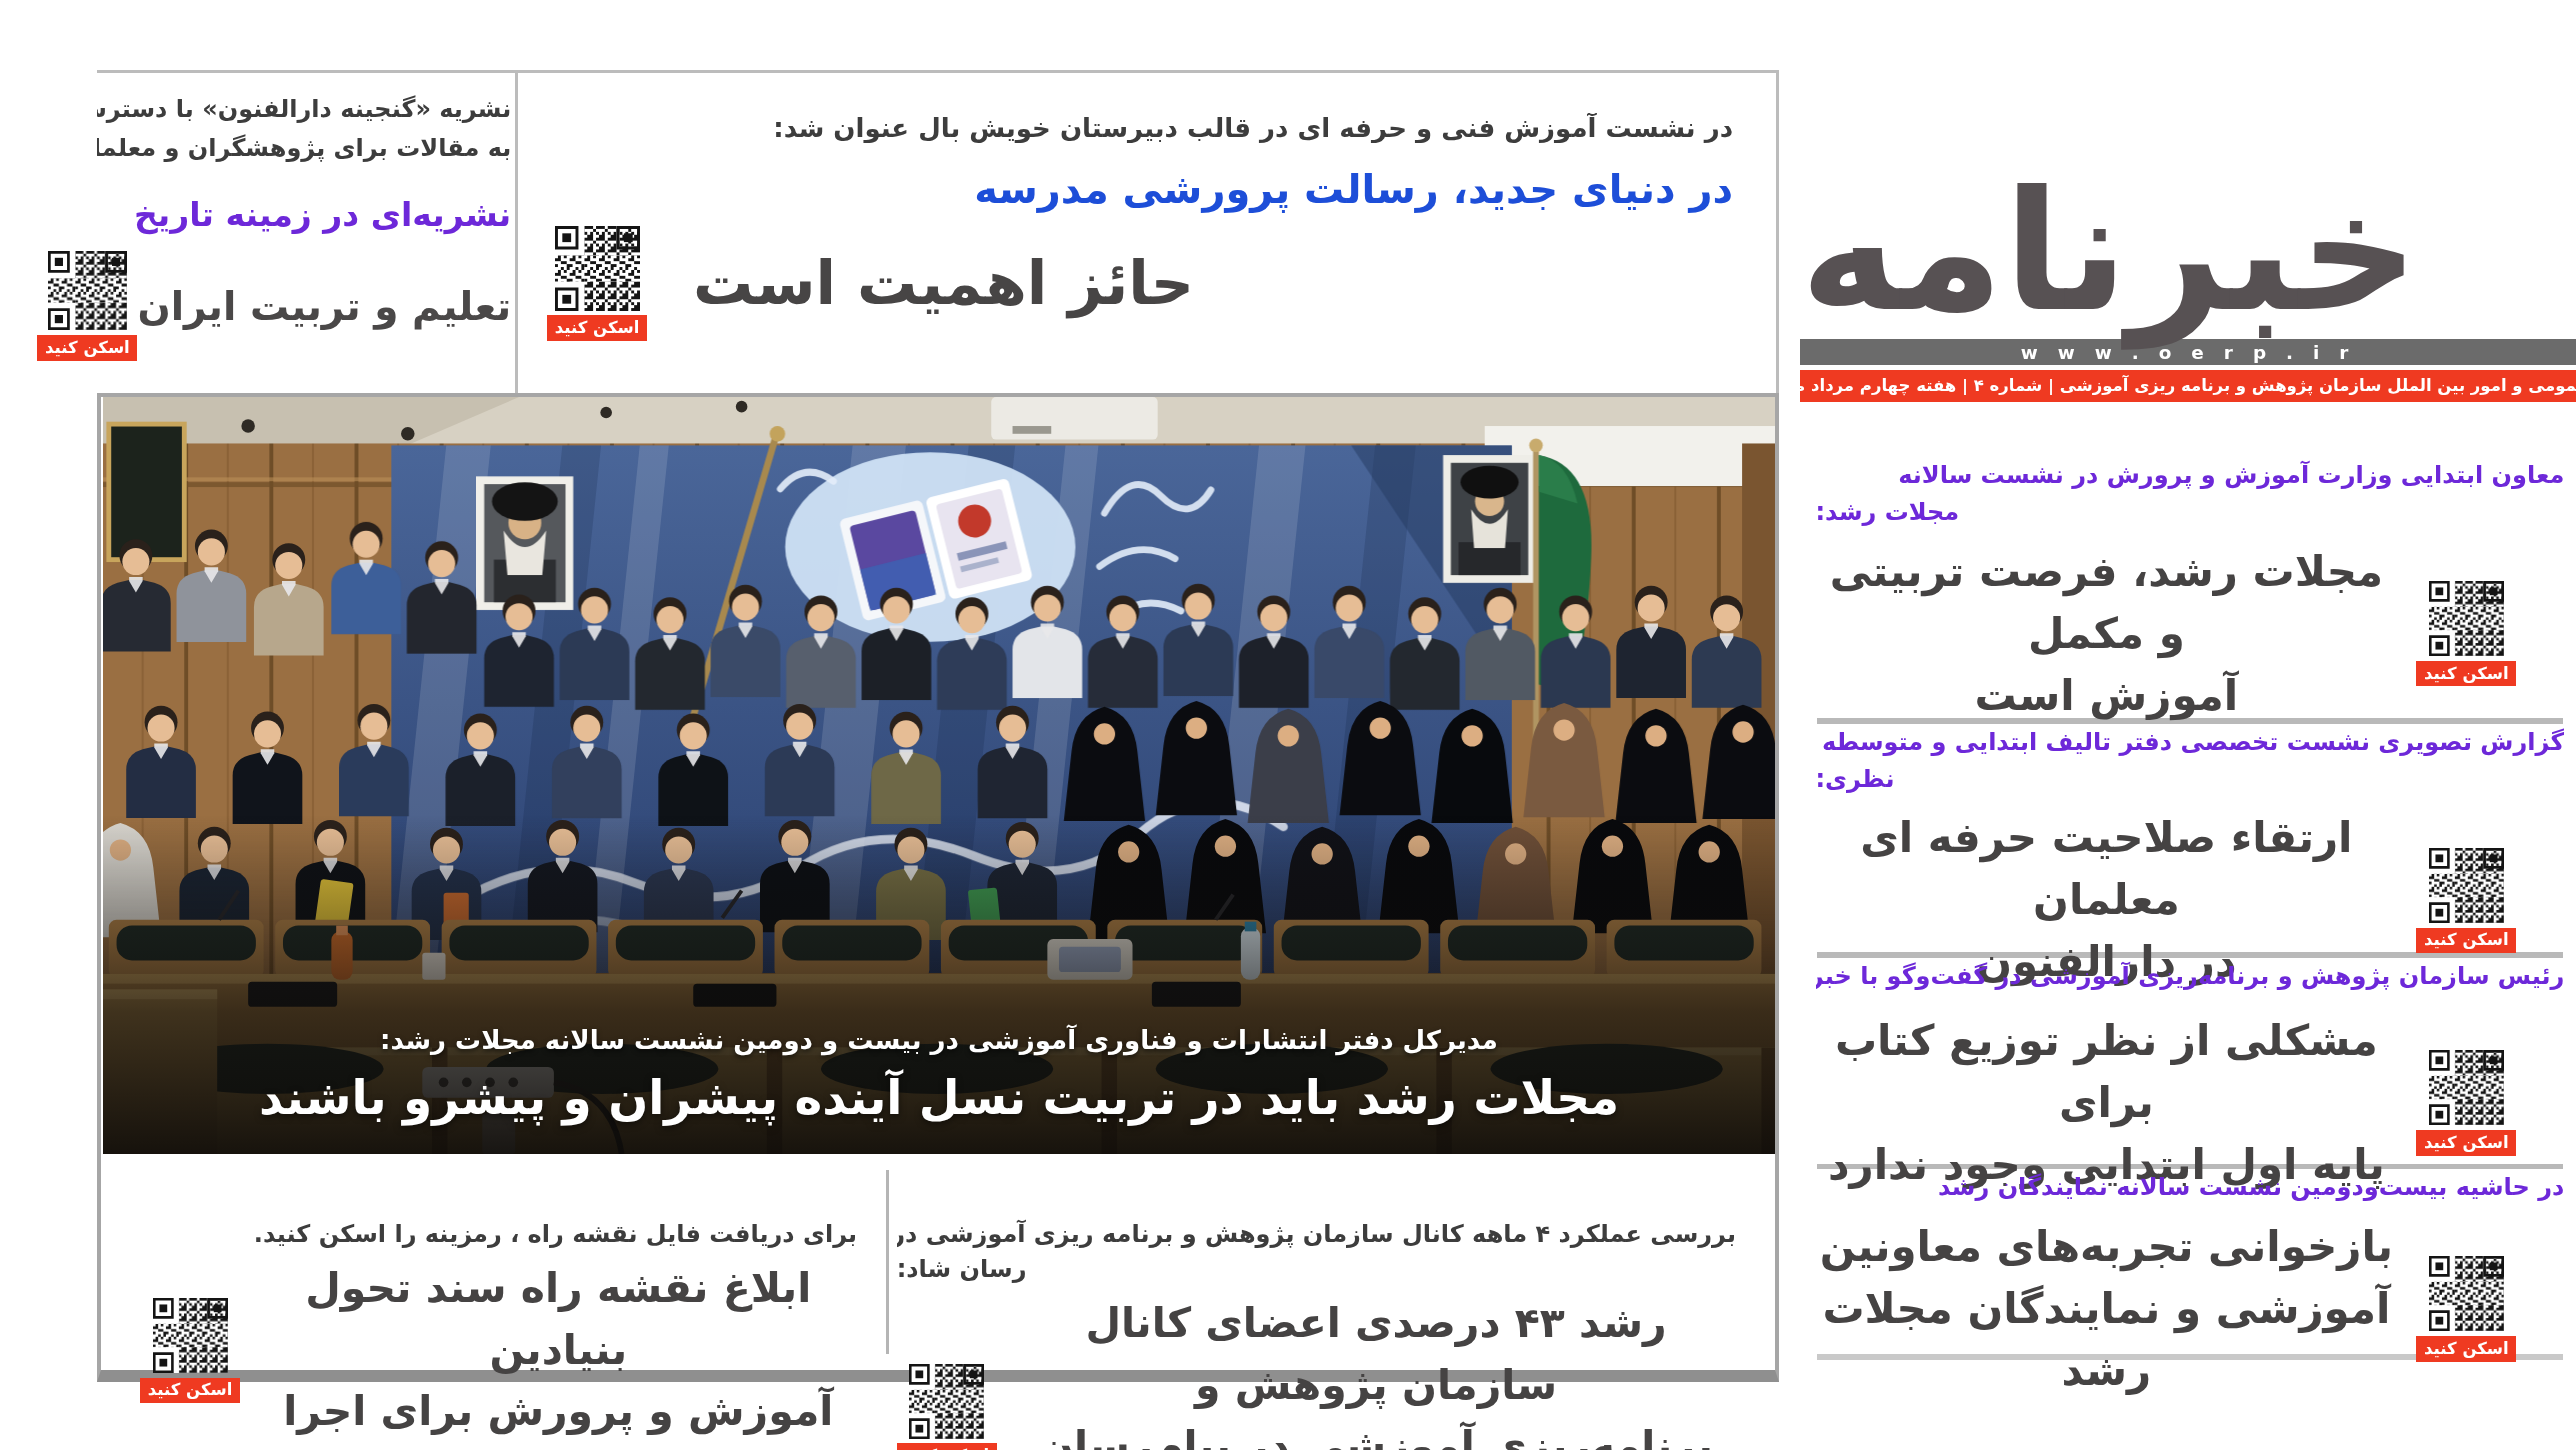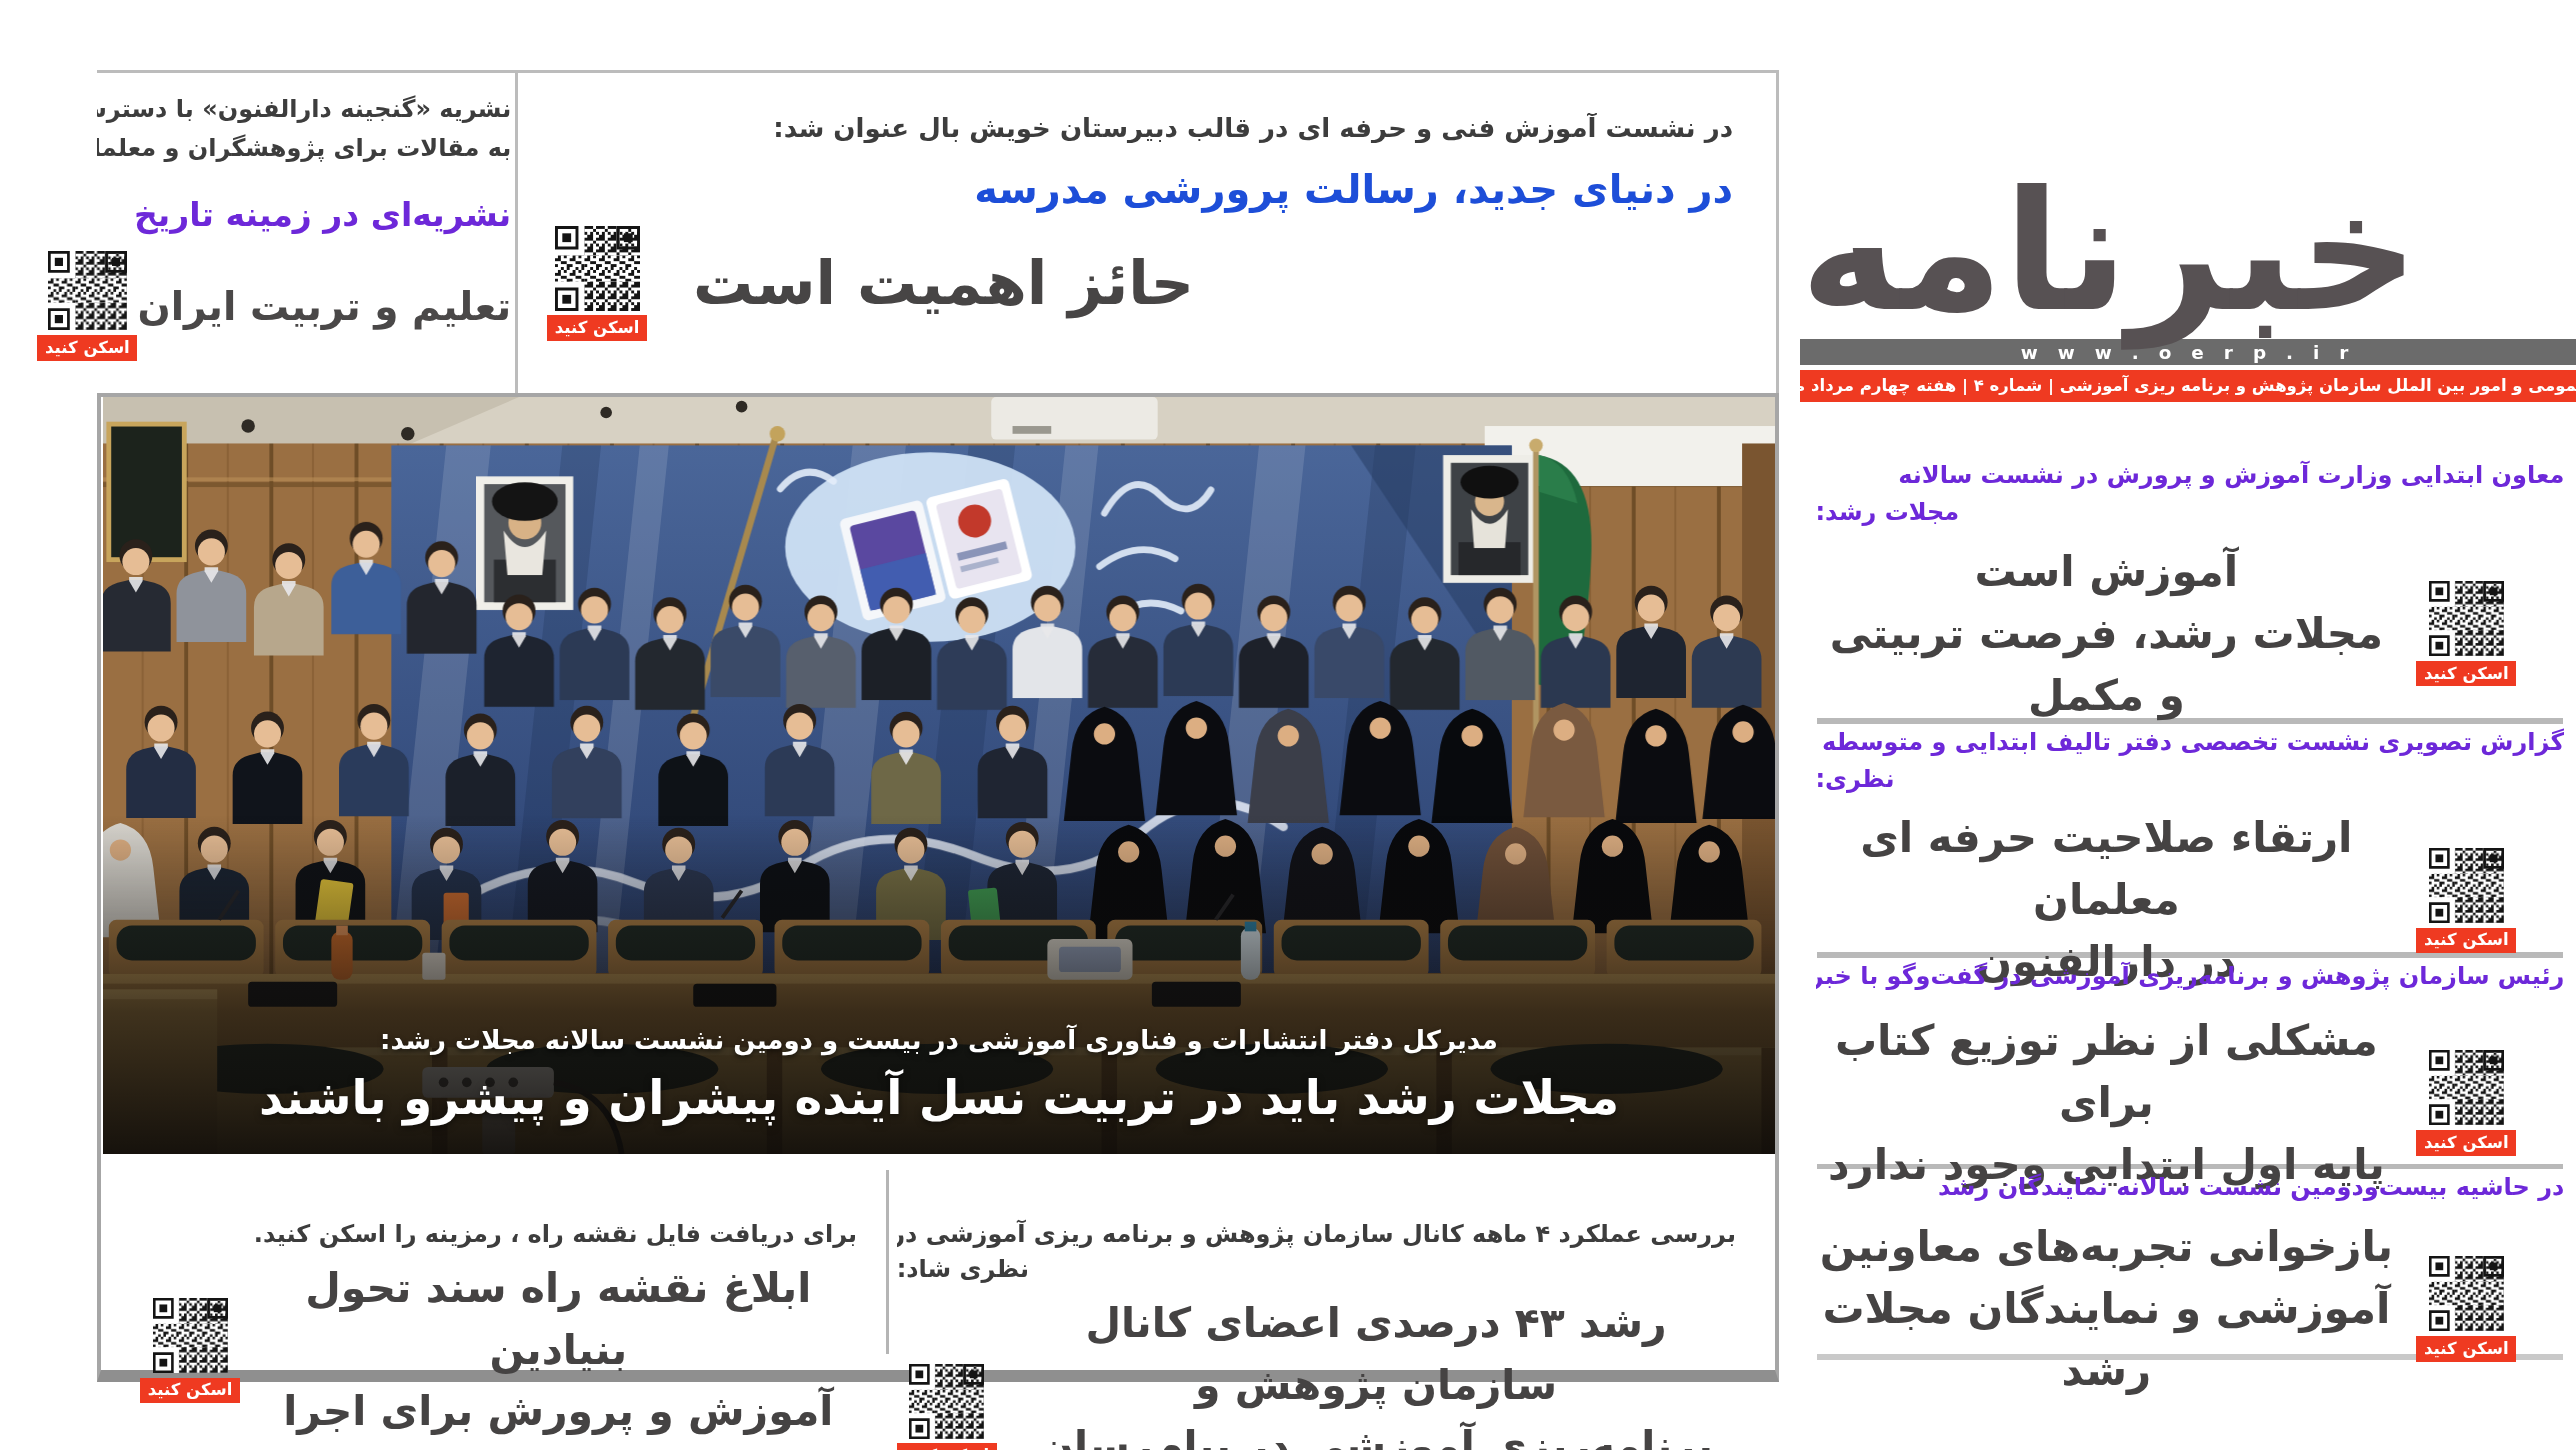--- a/index.html
+++ b/index.html
@@ -384,21 +384,21 @@
       <div class="photo-caption">
         <div class="cap-kicker">مدیرکل دفتر انتشارات و فناوری آموزشی در بیست و دومین نشست سالانه مجلات رشد:</div>
         <div class="cap-headline">مجلات رشد باید در تربیت نسل آینده پیشران و پیشرو باشند</div>
       </div>
     </div>
 
     <div class="bottom-strip">
       <div class="shad">
         <div class="b-kicker">
           <div class="k1">بررسی عملکرد ۴ ماهه کانال سازمان پژوهش و برنامه ریزی آموزشی در پیام</div>
-          <div class="k2">نظری شاد:</div>
+          <div class="k2">رسان شاد:</div>
         </div>
         <div class="b-row">
           <div class="b-headline">
             <div>رشد ۴۳ درصدی اعضای کانال سازمان پژوهش و</div>
             <div>برنامه‌ریزی آموزشی در پیام‌رسان شاد</div>
           </div>
           <div class="qrbox">
             <svg class="qr" viewBox="0 0 29 29">
                 <use href="#qr-sym"></use>
               </svg>
@@ -435,22 +435,22 @@
         <div class="k2">مجلات رشد:</div>
       </div>
       <div class="rc-row">
         <div class="qrbox">
           <svg class="qr" viewBox="0 0 29 29">
               <use href="#qr-sym"></use>
             </svg>
           <div class="scan-label">اسکن کنید</div>
         </div>
         <div class="rc-headline">
+          <div>مجلات رشد، فرصت تربیتی و مکمل</div>
           <div>آموزش است</div>
-          <div>مجلات رشد، فرصت تربیتی و مکمل</div>
         </div>
       </div>
     </div>
     <div class="rcol-rule"></div>
 
     <div class="rc-item i2">
       <div class="rc-kicker">
         <div class="k1">گزارش تصویری نشست تخصصی دفتر تالیف ابتدایی و متوسطه</div>
         <div class="k2">نظری:</div>
       </div>

